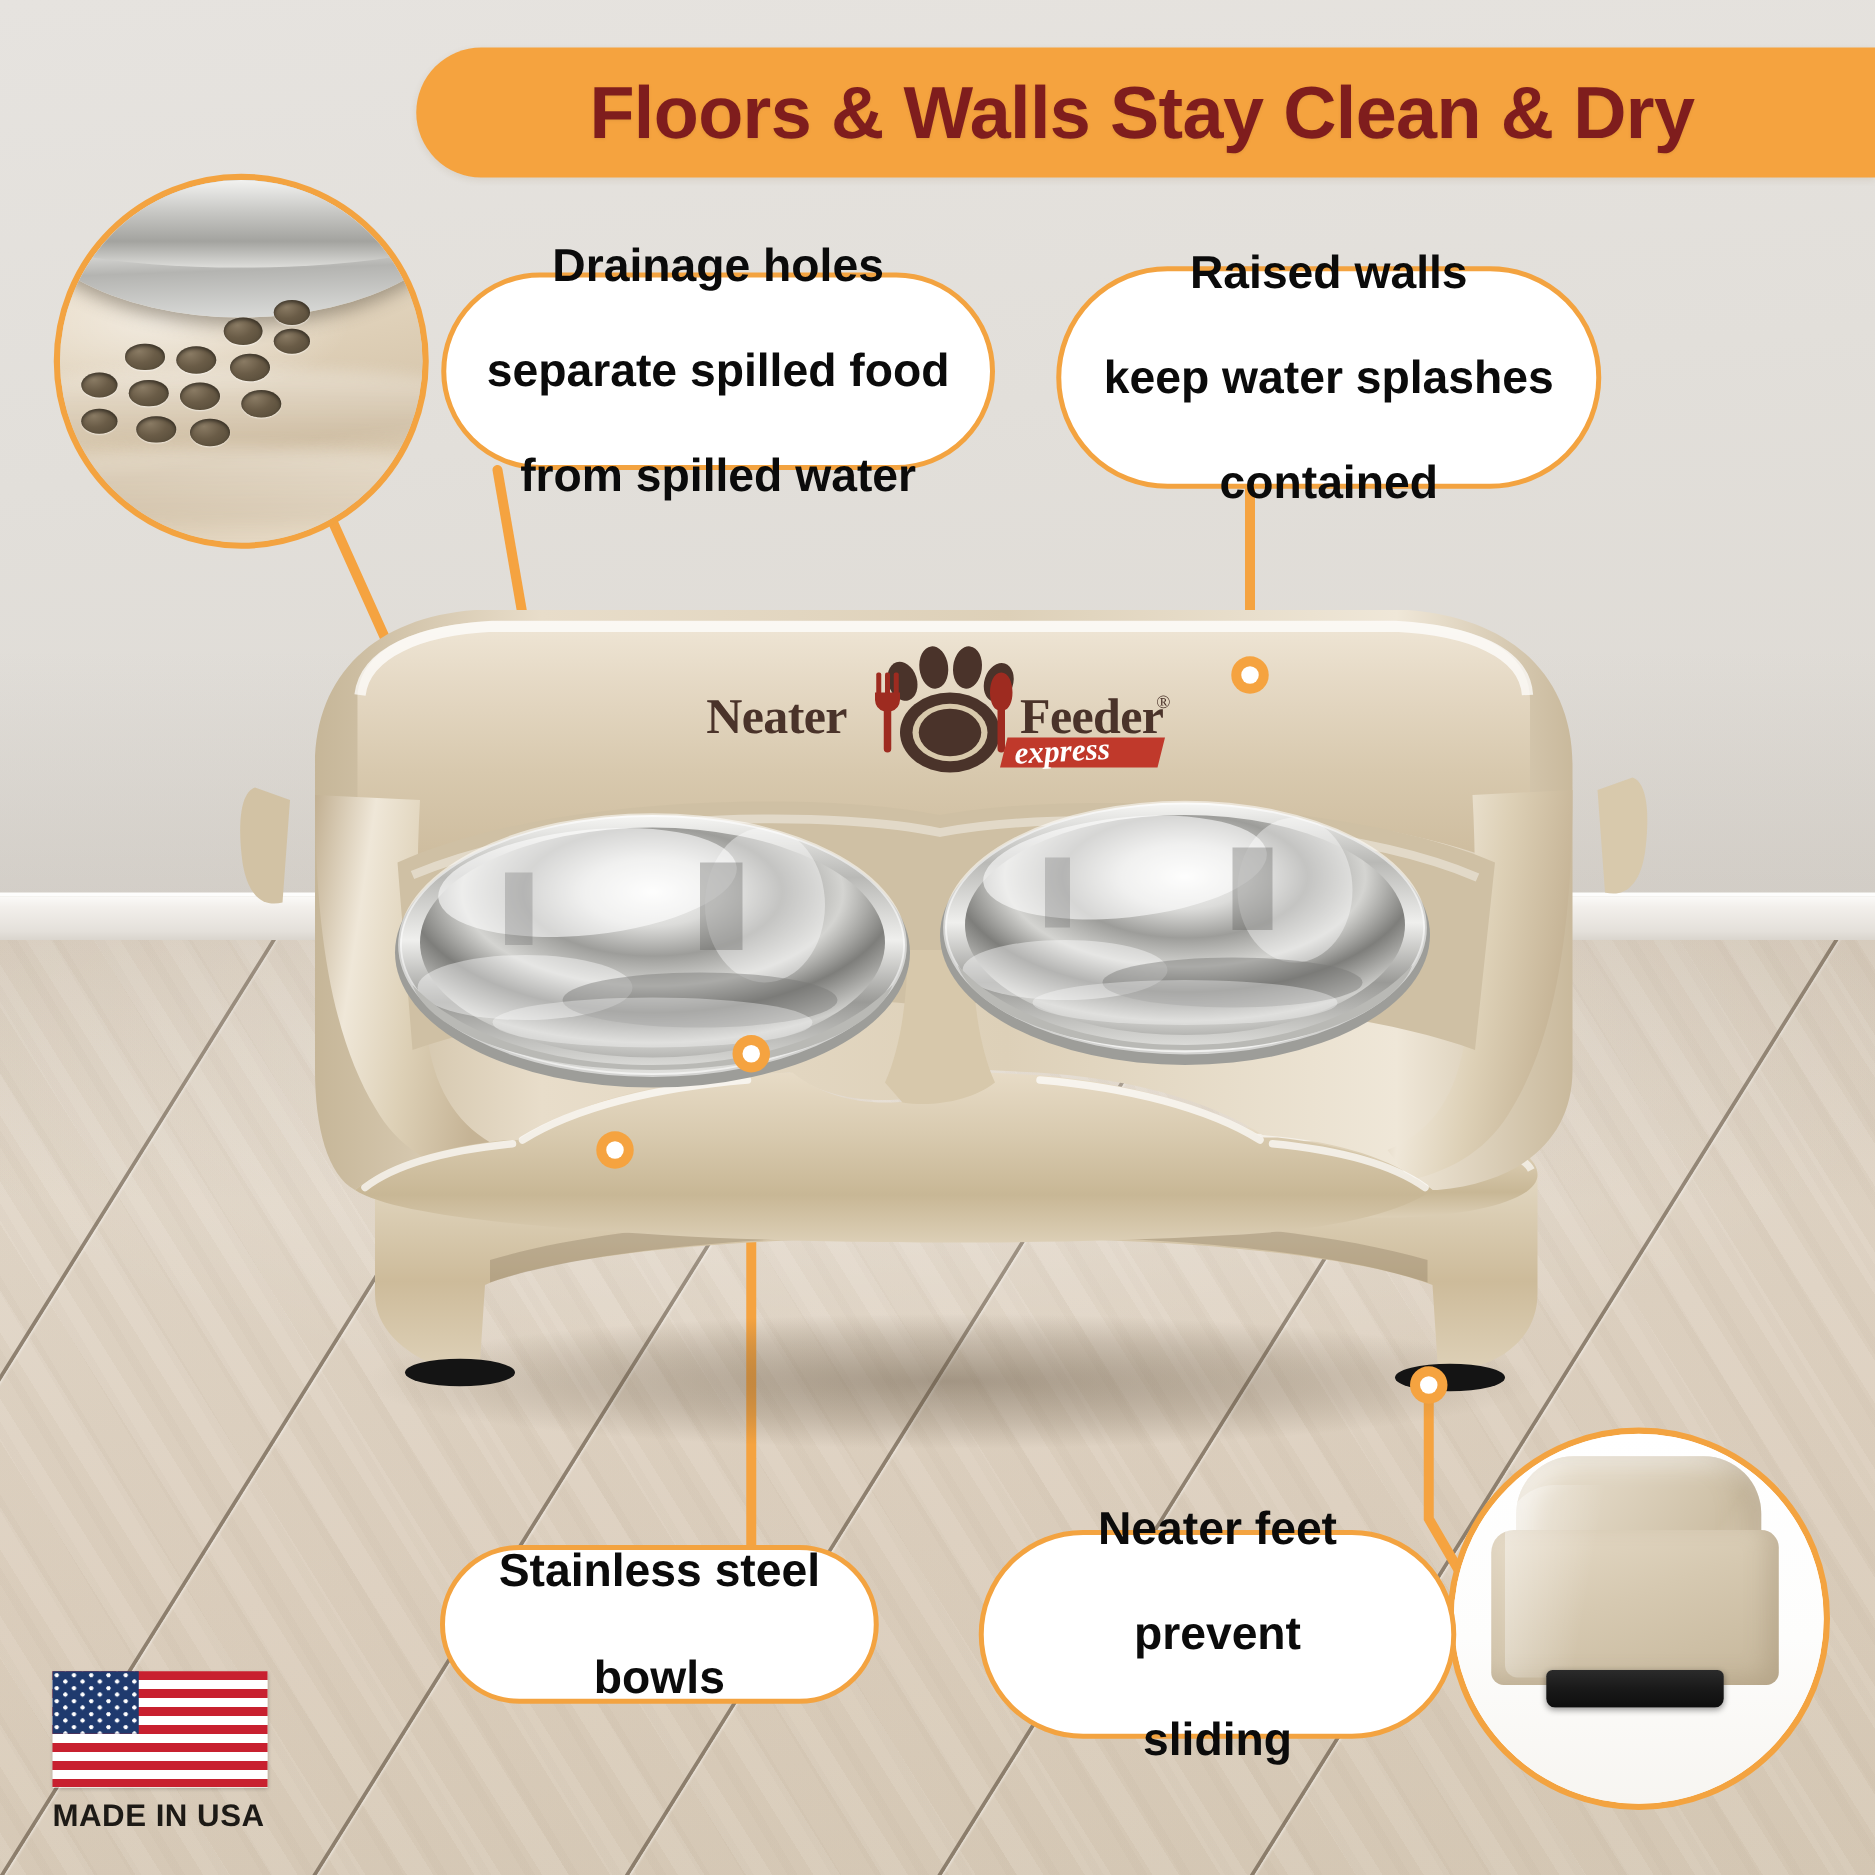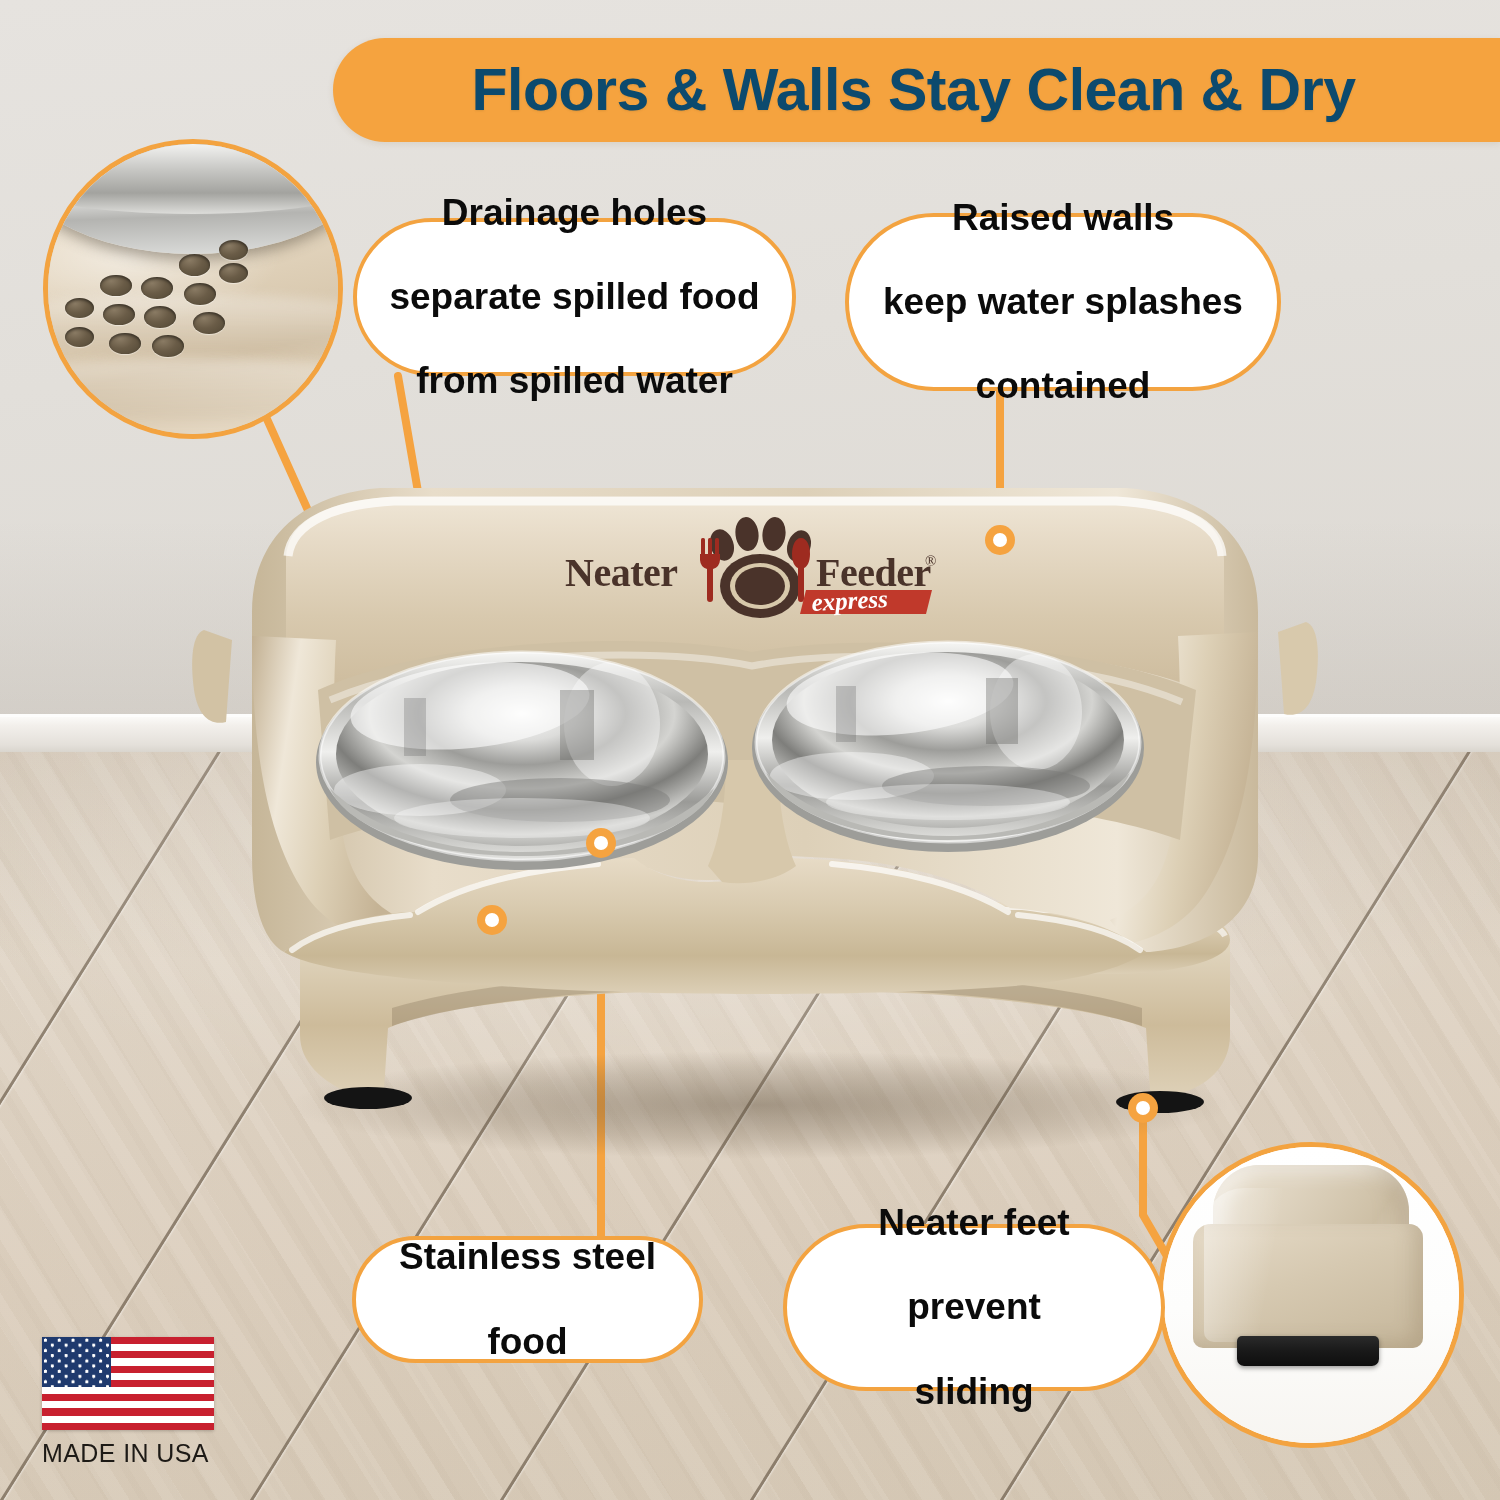--- a/index.html
+++ b/index.html
@@ -50,21 +50,21 @@
 
   
   .banner{
     position:absolute;left:333px;top:38px;width:1167px;height:104px;
     background:#f5a33f;
     border-radius:52px 0 0 52px;
     display:flex;align-items:center;justify-content:center;
     box-shadow:0 2px 6px rgba(120,90,40,0.12);
   }
   .banner-text{
-    color:#0c4a6e;font-size:59px;font-weight:bold;letter-spacing:-0.5px;
+    color:#7f1d1d;font-size:59px;font-weight:bold;letter-spacing:-0.5px;
     white-space:nowrap;line-height:1;padding-right:6px;
     text-shadow:0 1px 2px rgba(160,110,40,0.25);
   }
 
   
   svg.layer{position:absolute;left:0;top:0;width:1500px;height:1500px;overflow:visible;}
   svg.layer.behind{z-index:3;}
   svg.layer.front{z-index:9;}
 
   
@@ -162,21 +162,21 @@
     repeating-linear-gradient(180deg,#c8202f 0px,#c8202f 7.15px,#ffffff 7.15px,#ffffff 14.3px);}
   .usa-canton{position:absolute;left:0;top:0;width:68.8px;height:50px;background:#1f3a6e;}
   .usa-stars{position:absolute;left:0;top:0;width:68.8px;height:50px;
     background-image:
       radial-gradient(circle at 3.4px 3.1px, #fff 1.5px, rgba(255,255,255,0) 1.9px),
       radial-gradient(circle at 10.3px 8.3px, #fff 1.5px, rgba(255,255,255,0) 1.9px);
     background-size:13.8px 10.4px, 13.8px 10.4px;
     background-position:0 0, 0 0;
   }
   .usa-label{
-    margin-top:9px;color:#1d1a16;font-weight:normal;font-size:25px;letter-spacing:0.4px;
+    margin-top:9px;color:#1d1a16;font-weight:bold;font-size:25px;letter-spacing:0.4px;
     font-family:"Liberation Sans", sans-serif;
   }
 </style>
 </head>
 <body>
 
 <div id="stage">
 
   <div class="wall"></div>
   <div class="wall-shadow"></div>
@@ -481,21 +481,21 @@
 
   <div class="bubble" id="bubble-drainage">
     <span><span>Drainage holes</span><br><span>separate spilled food</span><br><span>from spilled water</span></span>
   </div>
 
   <div class="bubble" id="bubble-walls">
     <span><span>Raised walls</span><br><span>keep water splashes</span><br><span>contained</span></span>
   </div>
 
   <div class="bubble" id="bubble-bowls">
-    <span><span>Stainless steel</span><br><span>food</span></span>
+    <span><span>Stainless steel</span><br><span>bowls</span></span>
   </div>
 
   <div class="bubble" id="bubble-feet">
     <span><span>Neater feet</span><br><span>prevent</span><br><span>sliding</span></span>
   </div>
 
   <svg class="layer front" viewBox="0 0 1500 1500">
     <g>
       <circle cx="492" cy="920" r="15" fill="#F5A340"></circle>
       <circle cx="492" cy="920" r="7" fill="#ffffff"></circle>

